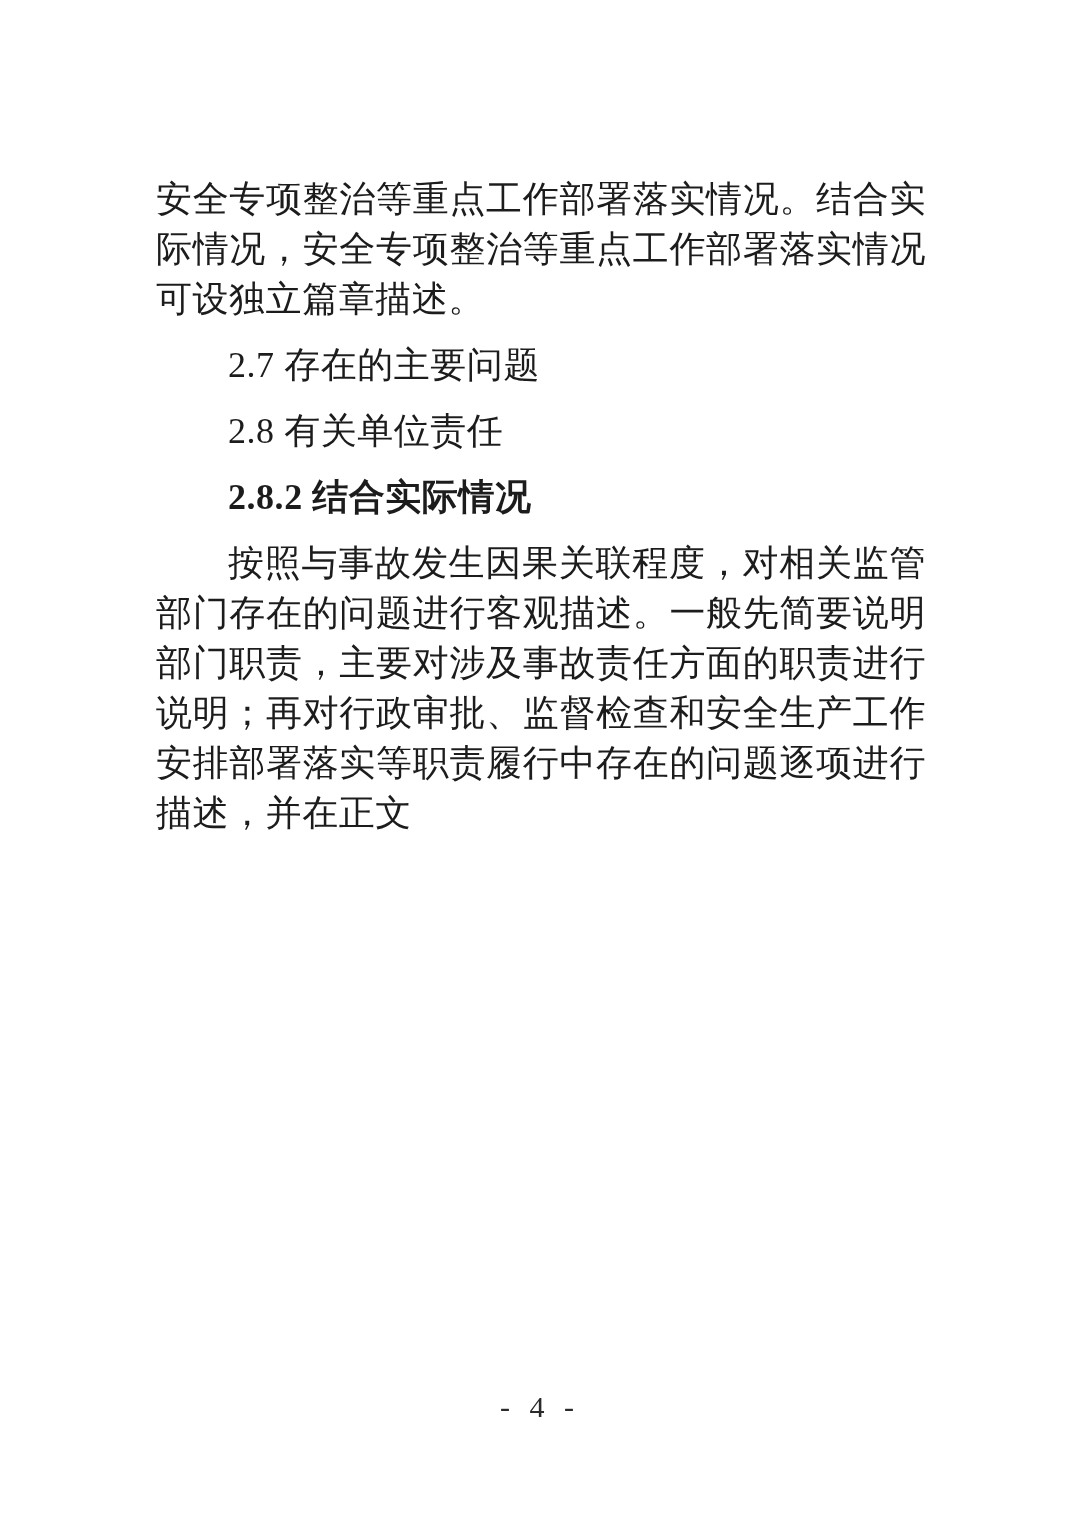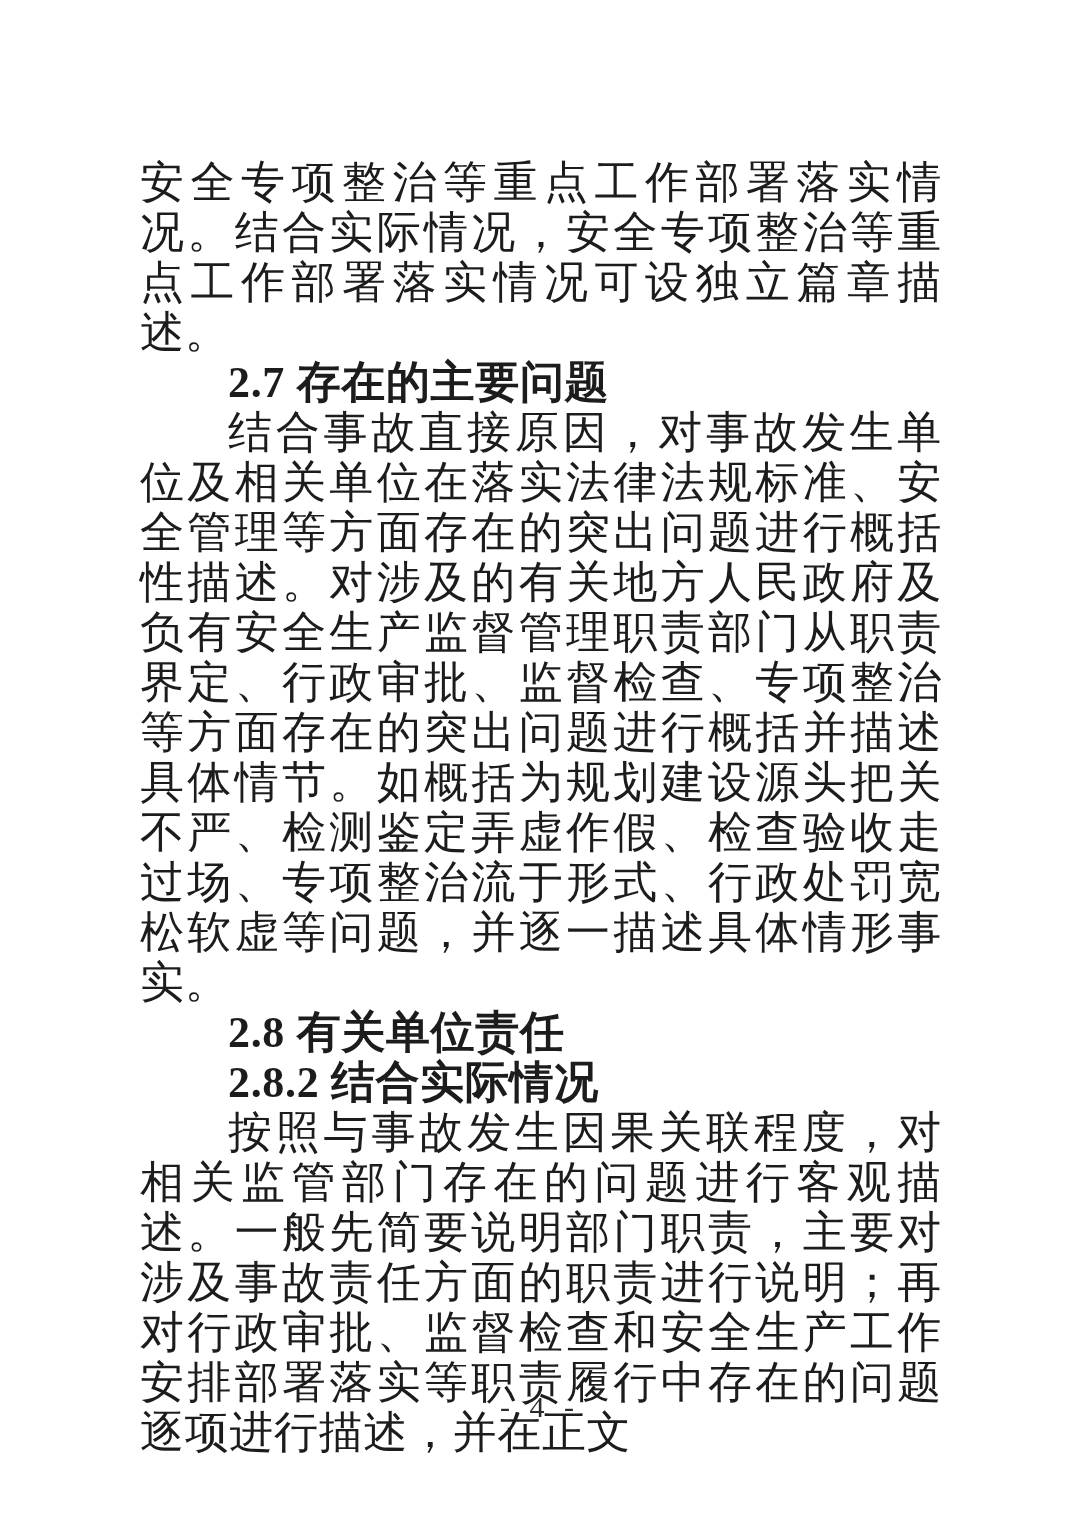--- a/index.html
+++ b/index.html
@@ -16,36 +16,36 @@
     font-family: "Liberation Serif", "DejaVu Serif", serif;
     color: #1c1c1c;
   }
   .content {
     position: absolute;
     left: 140px;
     top: 158px;
     width: 802px;
   }
   .block {
-    font-size: 44px;
+    font-size: 36px;
     line-height: 50px;
     text-align: justify;
     letter-spacing: 0.015em;
-    margin: 0;
+    margin: 16px;
     word-break: break-all;
   }
   .para {
     text-indent: 2em;
   }
   .para-cont {
     text-indent: 0;
   }
   .h-kai {
     text-indent: 2em;
-    font-weight: bold;
+    font-weight: normal;
   }
   .h-bold {
     text-indent: 2em;
     font-weight: bold;
   }
   .footer {
     position: absolute;
     left: 0;
     top: 1390px;
     width: 100%;
@@ -55,20 +55,19 @@
     color: #2a2a2a;
   }
 </style>
 </head>
 <body>
 
 <div class="page">
   <div class="content">
     <p class="block para-cont">安全专项整治等重点工作部署落实情况。结合实际情况，安全专项整治等重点工作部署落实情况可设独立篇章描述。</p>
     <p class="block h-kai">2.7 存在的主要问题</p>
-    <p class="block para">结合事故直接原因，对事故发生单位及相关单位在落实法律法规标准、安全管理等方面存在的突出问题进行概括性描述。对涉及的有关地方人民政府及负有安全生产监督管理职责部门从职责界定、行政审批、监督检查、专项整治等方面存在的突出问题进行概括并描述具体情节。如概括为规划建设源头把关不严、检测鉴定弄虚作假、检查验收走过场、专项整治流于形式、行政处罚宽松软虚等问题，并逐一描述具体情形事实。</p>
     <p class="block h-kai">2.8 有关单位责任</p>
     <p class="block h-bold">2.8.2 结合实际情况</p>
     <p class="block para">按照与事故发生因果关联程度，对相关监管部门存在的问题进行客观描述。一般先简要说明部门职责，主要对涉及事故责任方面的职责进行说明；再对行政审批、监督检查和安全生产工作安排部署落实等职责履行中存在的问题逐项进行描述，并在正文</p>
   </div>
 
   <div class="footer">- 4 -</div>
 </div>
 
 </body></html>

